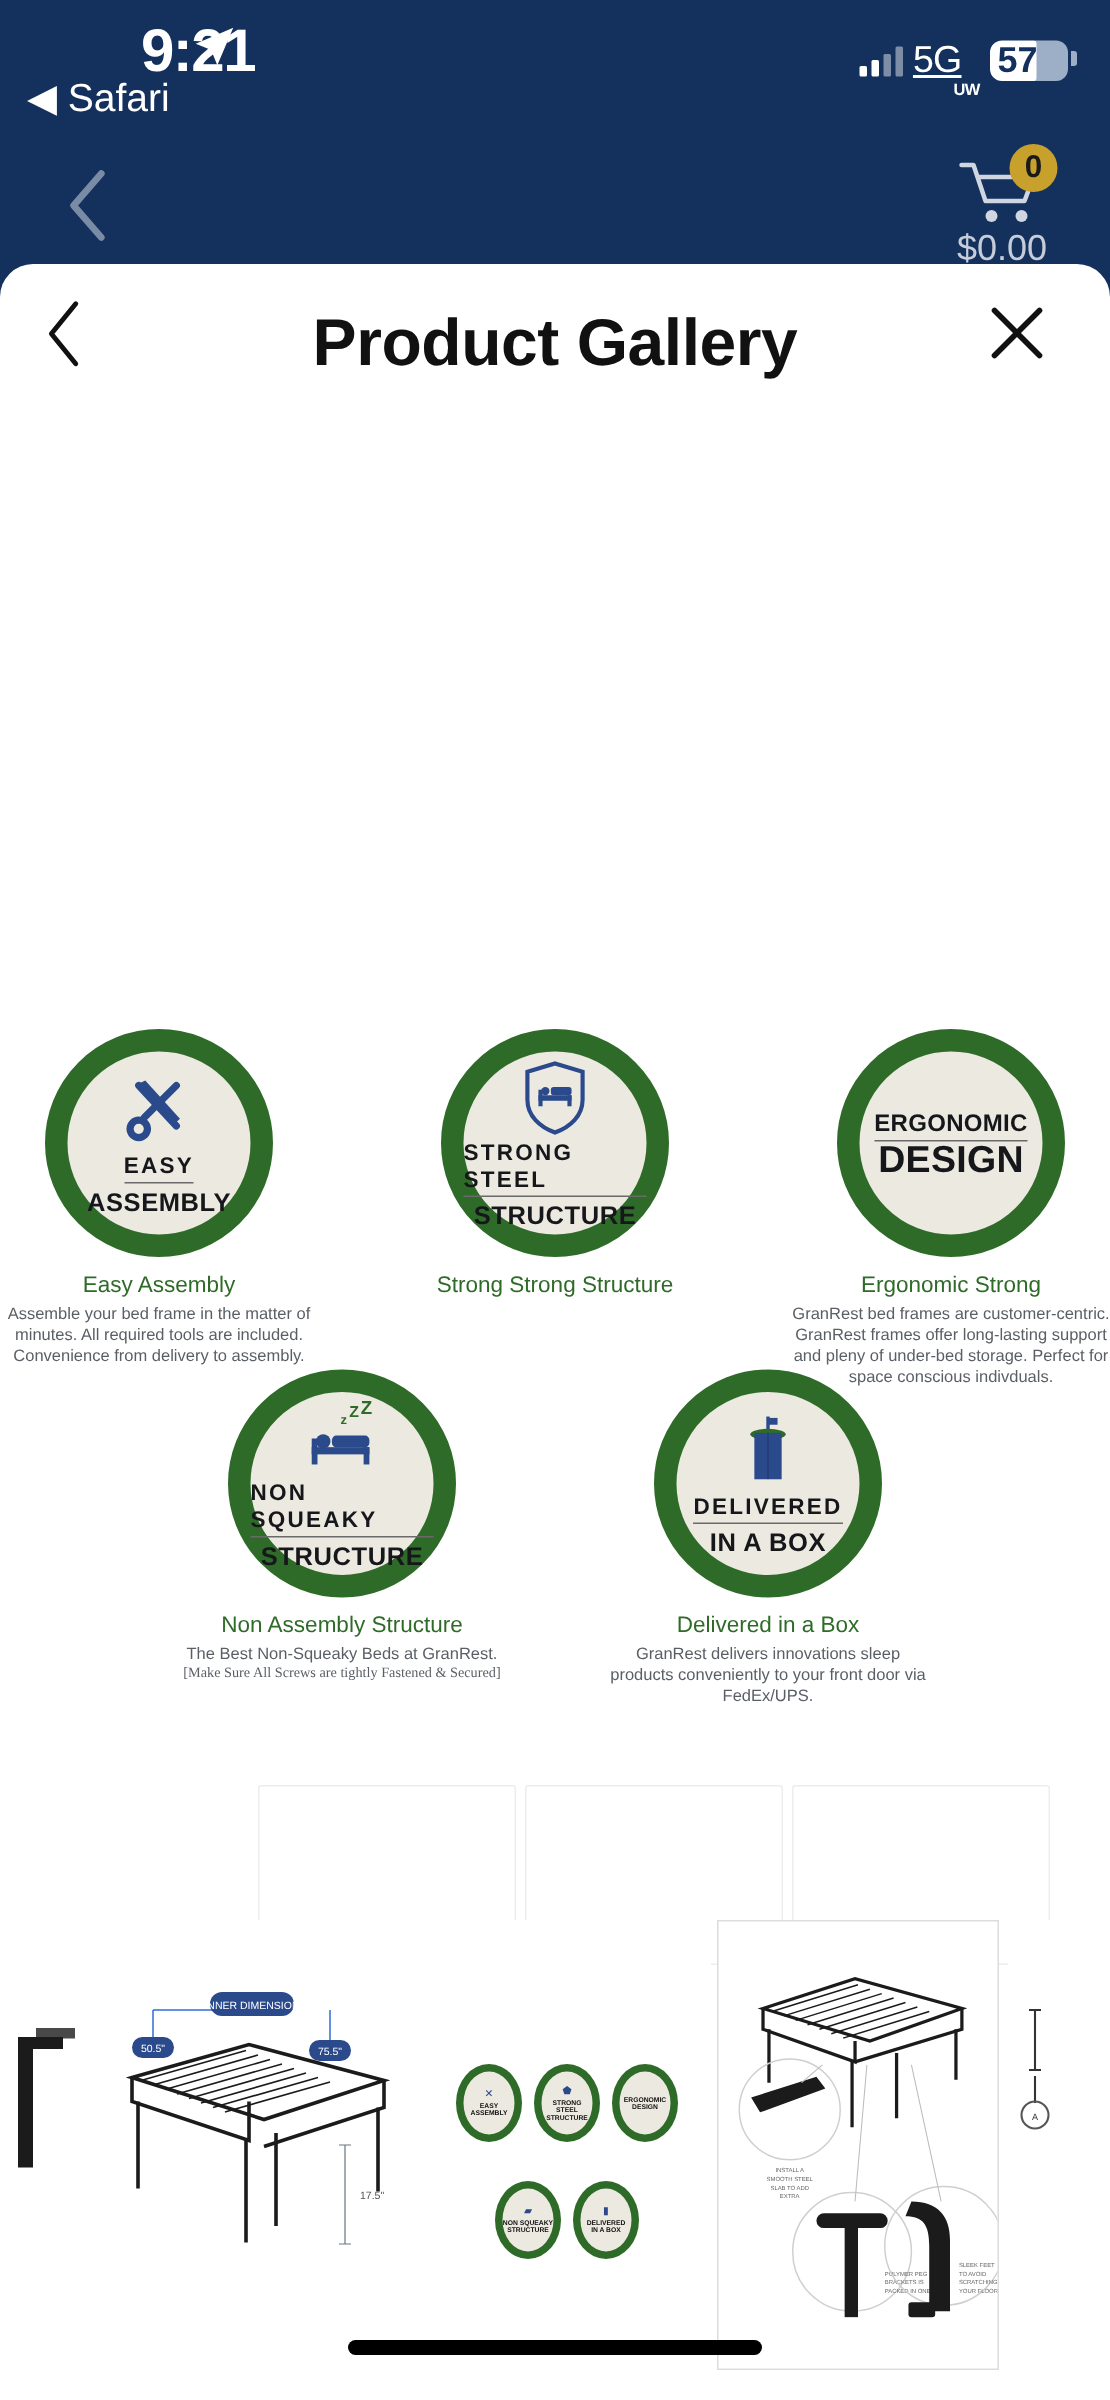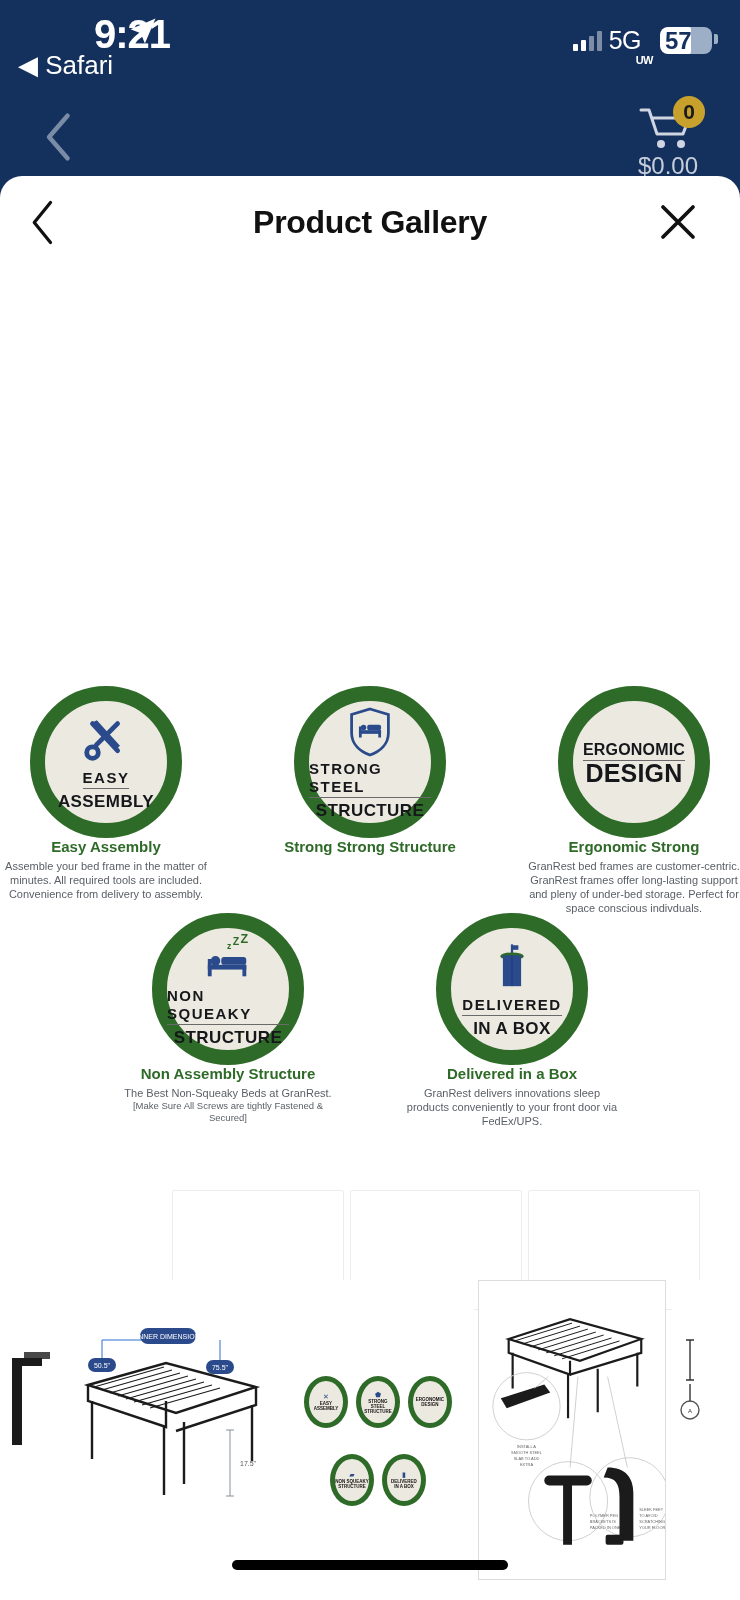--- a/index.html
+++ b/index.html
@@ -16,21 +16,21 @@
   .sb-time {
     position: absolute; left: 62px; top: 12px;
     font-size: 40px; font-weight: 600; letter-spacing: -1px; margin-left: 32px;
   }
   .sb-loc { position: absolute; left: 128px; top: 16px; width: 30px; height: 30px; }
   .sb-loc svg { width: 30px; height: 30px; display: block; }
   .sb-safari {
     position: absolute; left: 18px; top: 50px;
     font-size: 26px; font-weight: 400; color: #fff;
   }
-  .sb-right { position: absolute; right: 28px; top: 26px; display: flex; align-items: center; gap: 7px; }
+  .sb-right { position: absolute; right: 28px; top: 26px; display: flex; align-items: center; gap: 7px; text-decoration: underline; }
   .sig { display: flex; align-items: flex-end; gap: 3px; height: 20px; }
   .sig i { display: block; width: 5px; background: #fff; border-radius: 1px; }
   .sig i:nth-child(1) { height: 7px; }
   .sig i:nth-child(2) { height: 11px; }
   .sig i:nth-child(3) { height: 15px; opacity: .45; }
   .sig i:nth-child(4) { height: 20px; opacity: .45; }
   .net { font-size: 25px; font-weight: 500; letter-spacing: -.5px; position: relative; padding-right: 12px; }
   .net .uw { position: absolute; right: 0; top: 1px; font-size: 11px; line-height: 10px; font-weight: 600; margin-top: 28px; }
   .batt {
     position: relative; width: 52px; height: 27px; border-radius: 8px;
@@ -66,21 +66,21 @@
 
   
   .sheet {
     position: absolute; top: 176px; left: 0; width: 740px; height: 1424px;
     background: #fff; border-radius: 22px 22px 0 0; overflow: hidden;
   }
   .sheet-hdr { position: relative; height: 92px; }
   .hdr-back { position: absolute; left: 28px; top: 24px; width: 30px; height: 44px; }
   .hdr-title {
     position: absolute; left: 0; right: 0; top: 28px; text-align: center;
-    font-size: 32px; font-weight: 700; color: #111; letter-spacing: -.3px;
+    font-size: 44px; font-weight: 700; color: #111; letter-spacing: -.3px;
   }
   .hdr-close { position: absolute; right: 42px; top: 26px; width: 40px; height: 40px; }
 
   
   .gallery { position: relative; height: 1080px; background: #fff; }
   .badges-row { position: absolute; left: 0; width: 740px; display: flex; justify-content: center; }
   .row1 { top: 418px; gap: 68px; }
   .row2 { top: 645px; gap: 68px; }
   .badge { width: 216px; display: flex; flex-direction: column; align-items: center; }
   .circle {
@@ -90,23 +90,23 @@
     position: relative;
   }
   .circle .glyph { height: 56px; display: flex; align-items: center; justify-content: center; }
   .circle .t1 {
     font-size: 15px; font-weight: 700; color: #15171a; letter-spacing: 1.5px;
     border-bottom: 1.5px solid #6a6a6a; padding-bottom: 1px; line-height: 18px;
   }
   .circle .t2 { font-size: 17px; font-weight: 700; color: #15171a; letter-spacing: .4px; line-height: 21px; margin-top: 2px; }
   .circle.ergo .t1 { font-size: 16px; letter-spacing: .2px; }
   .circle.ergo .t2 { font-size: 25px; letter-spacing: .2px; }
-  .b-title { font-size: 15px; font-weight: 700; color: #2f6b28; text-align: left; }
+  .b-title { margin-top: 10px; font-size: 15px; font-weight: 400; color: #2f6b28; text-align: left; }
   .b-desc { margin-top: 4px; font-size: 11px; line-height: 14px; color: #5a5f66; text-align: center; width: 212px; }
-  .b-desc .fine { font-size: 9.5px; line-height: 12px; display: block; }
+  .b-desc .fine { font-size: 9.5px; line-height: 12px; display: block; font-family: Liberation Serif, serif; }
 
   
   .panels { position: absolute; top: 922px; left: 172px; display: flex; gap: 6px; }
   .panel { width: 172px; height: 120px; border: 1px solid #ededed; border-radius: 2px; background: #fff; }
 
   
   .thumbs { position: absolute; top: 1104px; left: 0; width: 740px; height: 300px; }
   .thumb { position: absolute; top: 0; background: #fff; }
   .t-a { left: -22px; width: 72px; height: 300px; }
   .t-b { left: 60px; width: 222px; height: 300px; }

